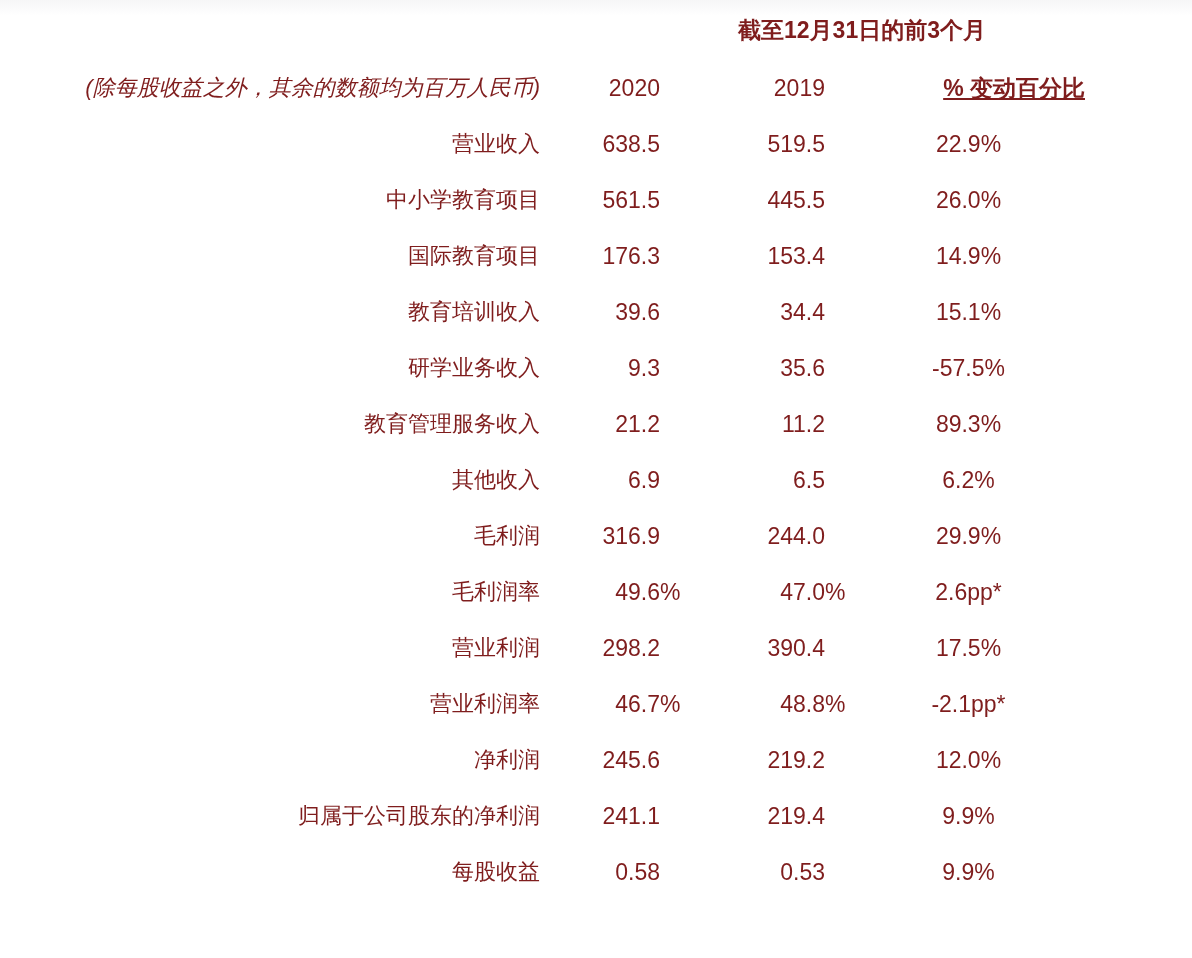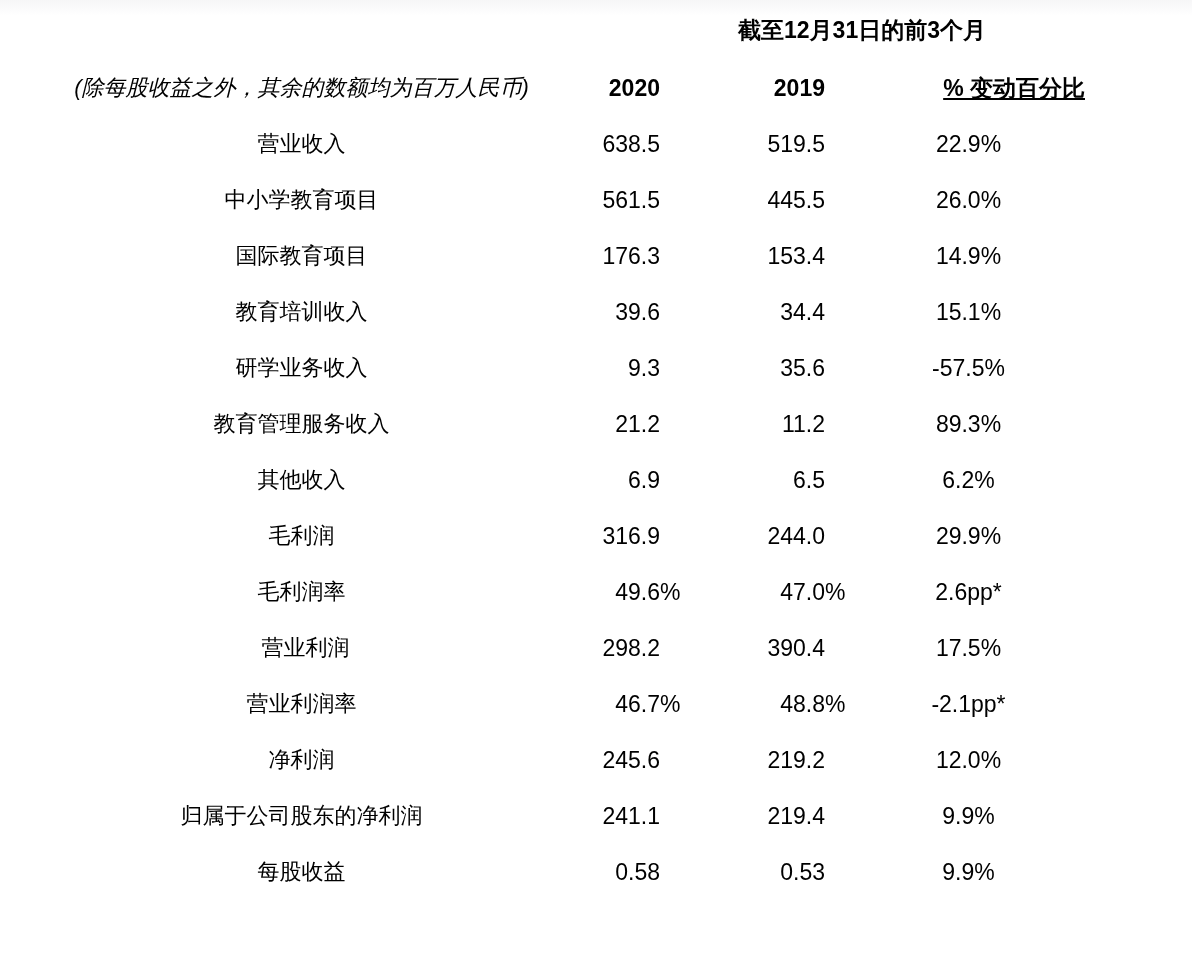--- a/index.html
+++ b/index.html
@@ -5,21 +5,21 @@
   html, body {
     margin: 0;
     padding: 0;
     background: #ffffff;
   }
   .page {
     position: relative;
     width: 1192px;
     height: 958px;
     background: #ffffff;
-    color: #000000;
+    color: #7f1d1d;
     font-family: "Liberation Sans", "DejaVu Sans", sans-serif;
     overflow: hidden;
   }
   .topfade {
     position: absolute;
     top: 0; left: 0; right: 0;
     height: 16px;
     background: linear-gradient(#f6f6f7, rgba(255,255,255,0));
     pointer-events: none;
   }
@@ -35,21 +35,21 @@
     padding-left: 63px;
     padding-right: 80px;
     height: 56px;
     align-items: center;
   }
   .row.title-row { height: 60px; }
   .cell { box-sizing: border-box; }
   
   .cell.label {
     font-size: 22px;
-    text-align: center;
+    text-align: right;
     white-space: nowrap;
   }
   .cell.label.indent { padding-left: 8px; }
   
   .cell.num {
     position: relative;
     font-size: 23px;
     text-align: right;
     white-space: nowrap;
   }
@@ -72,21 +72,21 @@
     text-align: center;
     font-size: 23px;
     font-weight: bold;
     white-space: nowrap;
   }
   .note {
     font-style: italic;
     font-size: 22px;
   }
   .year {
-    font-weight: bold;
+    font-weight: normal;
   }
   .chg-header {
     font-size: 23px;
     font-weight: bold;
     text-align: right;
     padding-right: 27px;
     white-space: nowrap;
     text-decoration: underline;
   }
 </style>

